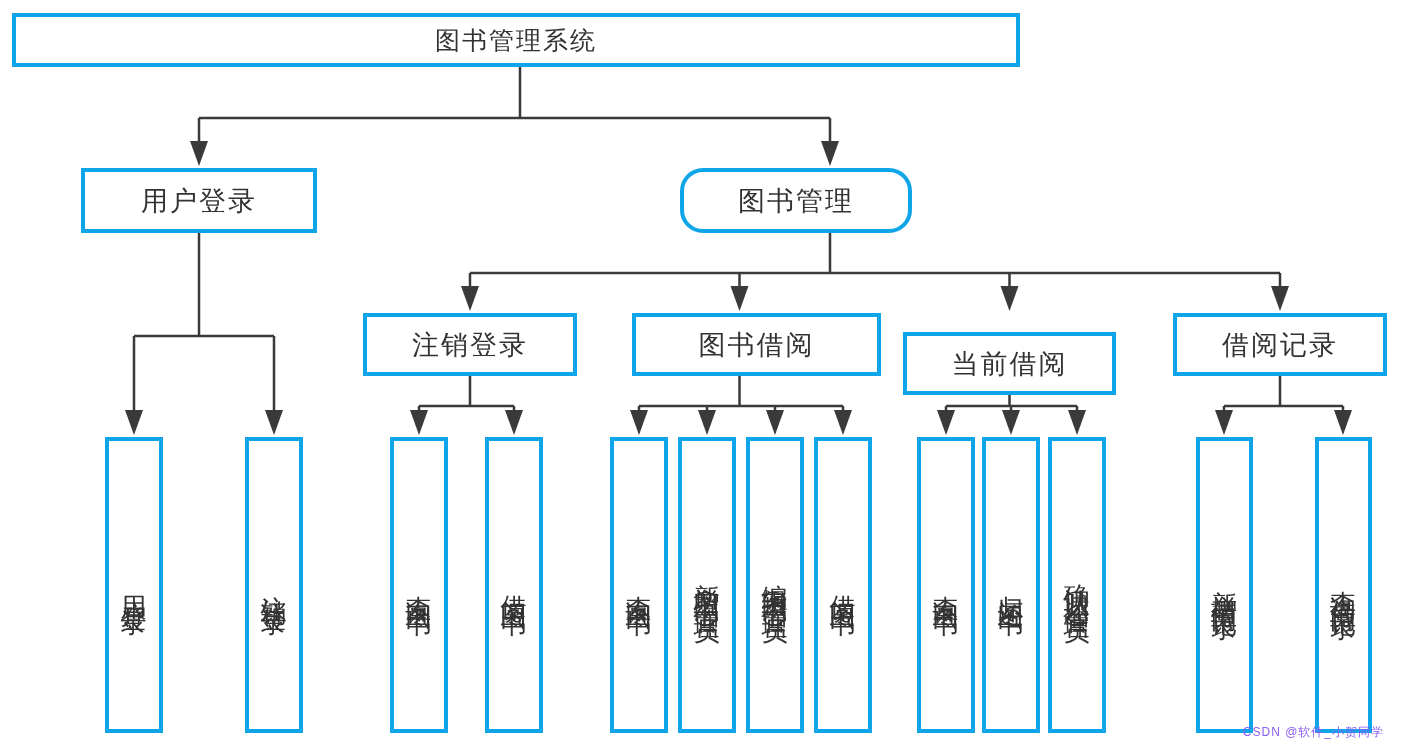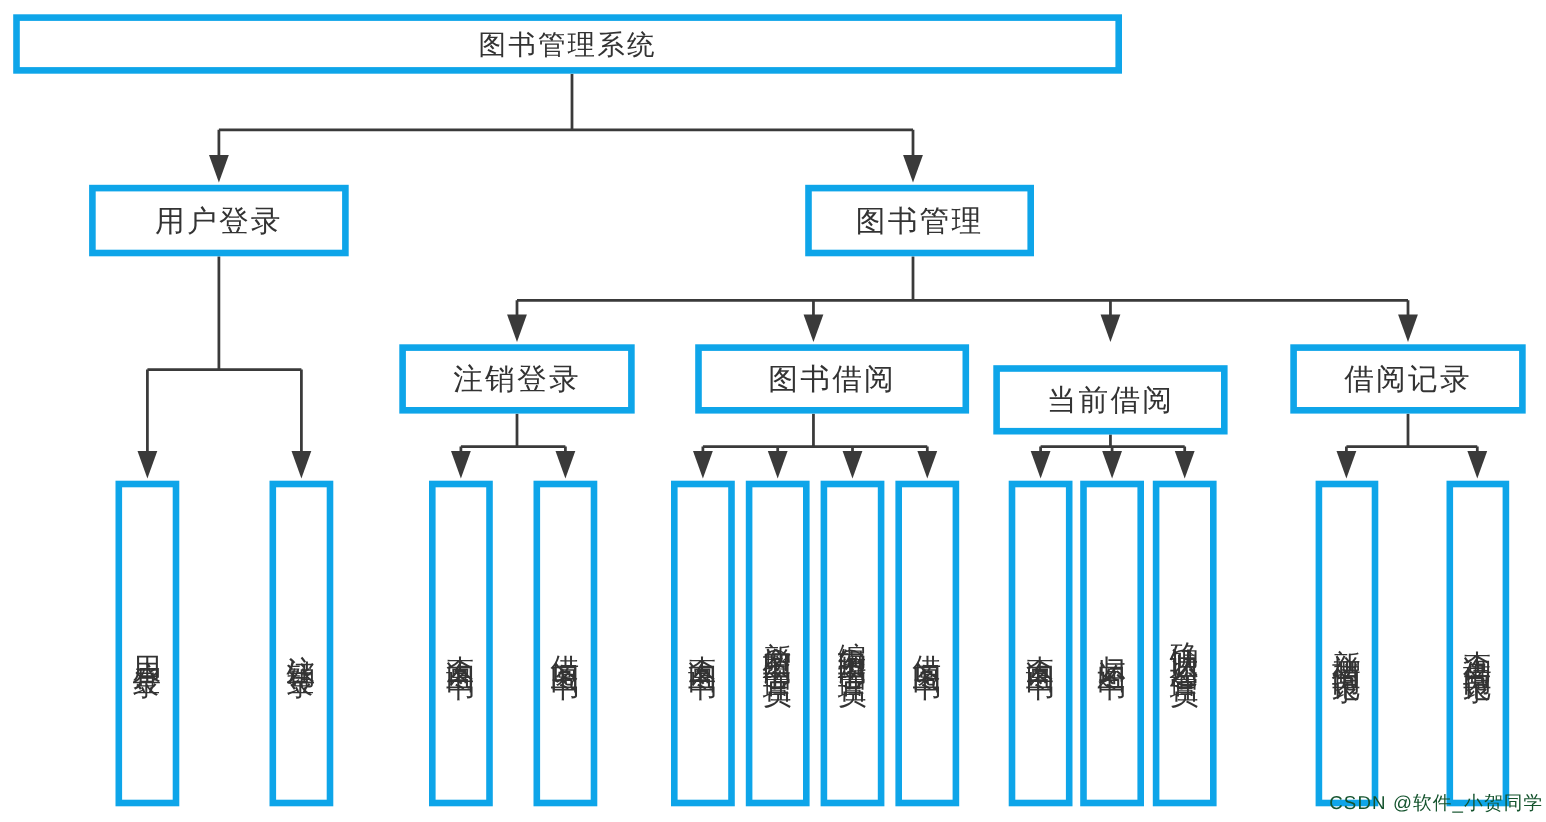--- a/index.html
+++ b/index.html
@@ -9,21 +9,21 @@
     height: 747px;
     background: #ffffff;
     overflow: hidden;
     font-family: "Liberation Sans", sans-serif;
     color: #333333;
   }
   svg.connectors { position: absolute; left: 0; top: 0; }
   .box {
     position: absolute;
     box-sizing: border-box;
-    border: 6px solid #0ea5e9;
+    border: 4px solid #0ea5e9;
     background: #ffffff;
     display: flex;
     align-items: center;
     justify-content: center;
   }
   .hlabel {
     font-size: 27px;
     letter-spacing: 2px;
     white-space: nowrap;
     color: #333333;
@@ -32,25 +32,25 @@
   .vlabel {
     writing-mode: vertical-rl;
     text-orientation: mixed;
     font-size: 26px;
     letter-spacing: 5px;
     line-height: 1;
     color: #333333;
   }
   .watermark {
     position: absolute;
-    right: 2px;
+    right: 21px;
     bottom: 6px;
-    font-size: 17px;
+    font-size: 12px;
     letter-spacing: 1px;
-    color: #14532d;
+    color: #8b5cf6;
     white-space: nowrap;
   }
 </style>
 </head>
 <body>
 
 <div class="stage">
 
   <svg class="connectors" width="1405" height="747" viewBox="0 0 1405 747">
     <g stroke="#3a3a3a" stroke-width="2.5" fill="none">
@@ -92,21 +92,21 @@
     </g>
   </svg>
 
   <div class="box root-box" style="left:12px; top:13px; width:1008px; height:54px;">
     <span class="hlabel">图书管理系统</span>
   </div>
 
   <div class="box" style="left:81px; top:168px; width:236px; height:65px;">
     <span class="hlabel">用户登录</span>
   </div>
-  <div class="box" style="left:732px; top:168px; width:208px; height:65px;">
+  <div class="box" style="left:680px; top:168px; width:232px; height:65px;border-radius:23px;">
     <span class="hlabel">图书管理</span>
   </div>
 
   <div class="box" style="left:363px; top:313px; width:214px; height:63px;">
     <span class="hlabel">注销登录</span>
   </div>
   <div class="box" style="left:632px; top:313px; width:249px; height:63px;">
     <span class="hlabel">图书借阅</span>
   </div>
   <div class="box" style="left:903px; top:332px; width:213px; height:63px;">

